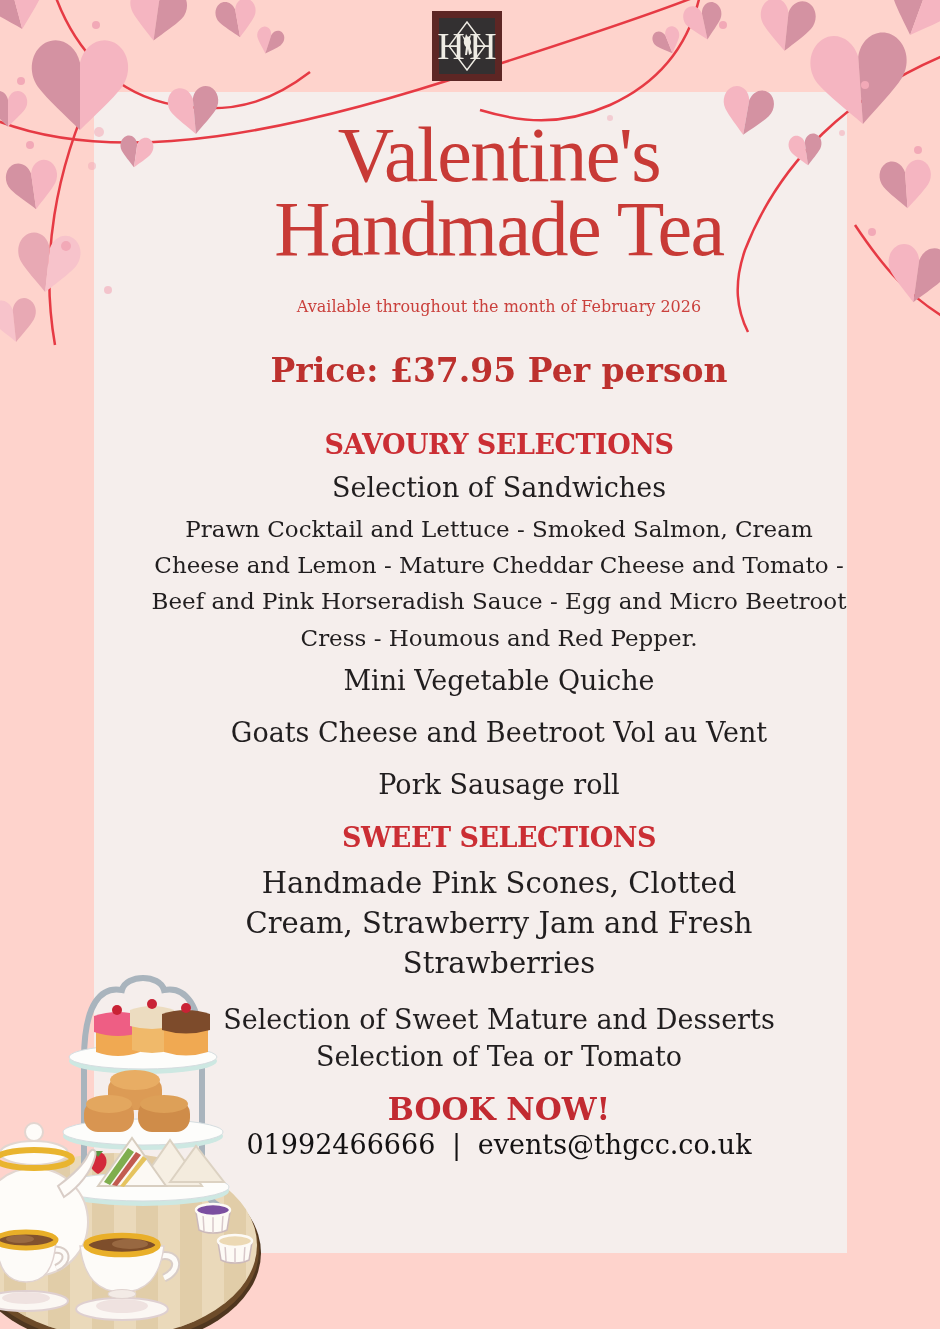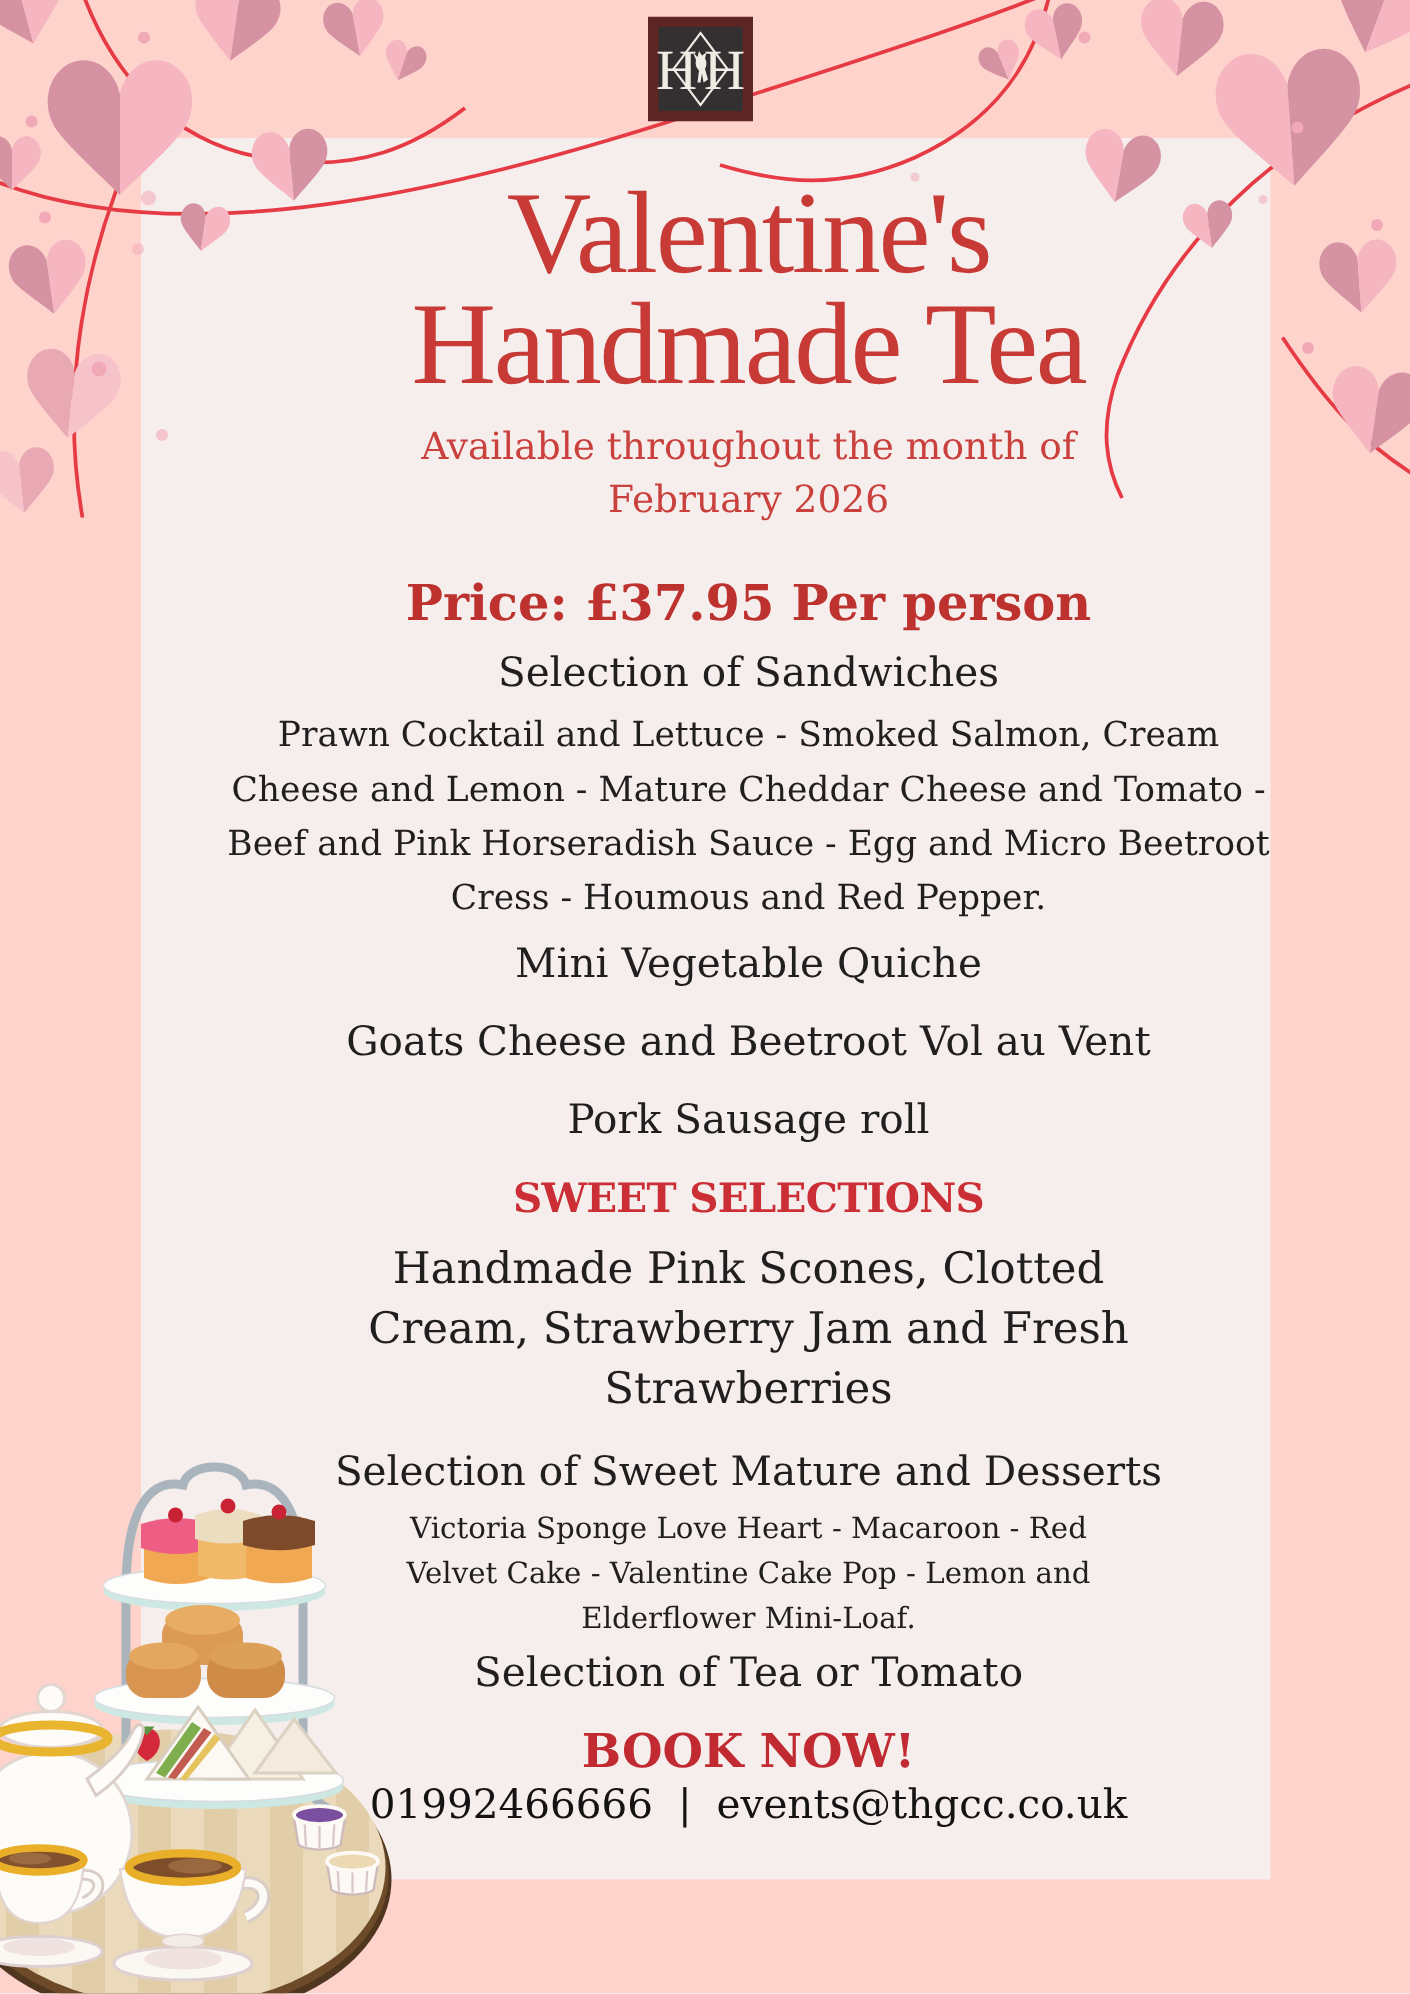--- a/index.html
+++ b/index.html
@@ -7,21 +7,21 @@
         background:#fed3cc;font-family:"DejaVu Serif",serif;}
   .card{position:absolute;left:94px;top:92px;width:753px;height:1161px;
         background:#f5eeec;z-index:1;}
   .decor{position:absolute;left:0;top:0;width:940px;height:1329px;z-index:2;pointer-events:none;}
   .logo{position:absolute;left:432px;top:11px;width:70px;height:70px;z-index:3;}
   .content{position:absolute;left:94px;top:92px;width:810px;z-index:3;
            display:flex;flex-direction:column;align-items:center;text-align:center;}
   .content > *{margin:0;}
   .t-title{font-family:"Liberation Serif",serif;font-size:78px;line-height:.95;
            color:#c83a36;letter-spacing:-1.5px;margin-top:26px;font-weight:400;}
-  .t-sub{font-size:25px;line-height:1.4;color:#ca403c;margin-top:14px;}
+  .t-sub{font-size:16px;line-height:1.4;color:#ca403c;margin-top:30px;}
   .t-price{font-size:33px;font-weight:bold;color:#bd312e;margin-top:32px;}
   .t-head{font-size:27px;font-weight:bold;color:#cb2e34;letter-spacing:-.5px;}
   .t-item{font-size:27px;color:#211e1f;}
   .t-desc{font-size:23px;line-height:1.58;color:#211e1f;max-width:705px;}
   .t-desc2{font-size:19.5px;line-height:1.55;color:#211e1f;max-width:495px;}
   .t-scones{font-size:29px;line-height:1.38;color:#211e1f;max-width:575px;}
   .t-book{font-size:31px;font-weight:bold;color:#c22a31;}
   .t-contact{font-size:27px;color:#141213;}
   .mt-head1{margin-top:39px;} .mt-sand{margin-top:12px;} .mt-sdesc{margin-top:8px;}
   .mt-quiche{margin-top:9px;} .mt-item{margin-top:21px;} .mt-head2{margin-top:22px;}
@@ -160,30 +160,30 @@
   </svg>
 
   <div class="content">
     <div class="t-title">
       <div>Valentine's</div>
       <div>Handmade Tea</div>
     </div>
     <div class="t-sub" style="max-width:470px;">Available throughout the month of February 2026</div>
     <div class="t-price">Price: £37.95 Per person</div>
 
+    <div class="t-head mt-head1">SAVOURY SELECTIONS</div>
     <div class="t-item mt-sand">Selection of Sandwiches</div>
     <div class="t-desc mt-sdesc">Prawn Cocktail and Lettuce - Smoked Salmon, Cream Cheese and Lemon - Mature Cheddar Cheese and Tomato - Beef and Pink Horseradish Sauce - Egg and Micro Beetroot Cress - Houmous and Red Pepper.</div>
     <div class="t-item mt-quiche">Mini Vegetable Quiche</div>
     <div class="t-item mt-item">Goats Cheese and Beetroot Vol au Vent</div>
     <div class="t-item mt-item">Pork Sausage roll</div>
 
     <div class="t-head mt-head2">SWEET SELECTIONS</div>
     <div class="t-scones mt-scones">Handmade Pink Scones, Clotted Cream, Strawberry Jam and Fresh Strawberries</div>
     <div class="t-item mt-treats">Selection of Sweet Mature and Desserts</div>
-    <div class="t-desc2 mt-tdesc">Victoria Sponge Love Heart - Macaroon - Red Velvet Cake - Valentine Cake Pop - Lemon and Elderflower Mini-Loaf.</div>
     <div class="t-item mt-tea">Selection of Tea or Tomato</div>
 
     <div class="t-book mt-book">BOOK NOW!</div>
     <div class="t-contact mt-contact">
       <span>01992466666</span>
       <span style="padding:0 8px;">|</span>
       <span>events@thgcc.co.uk</span>
     </div>
   </div>
 

